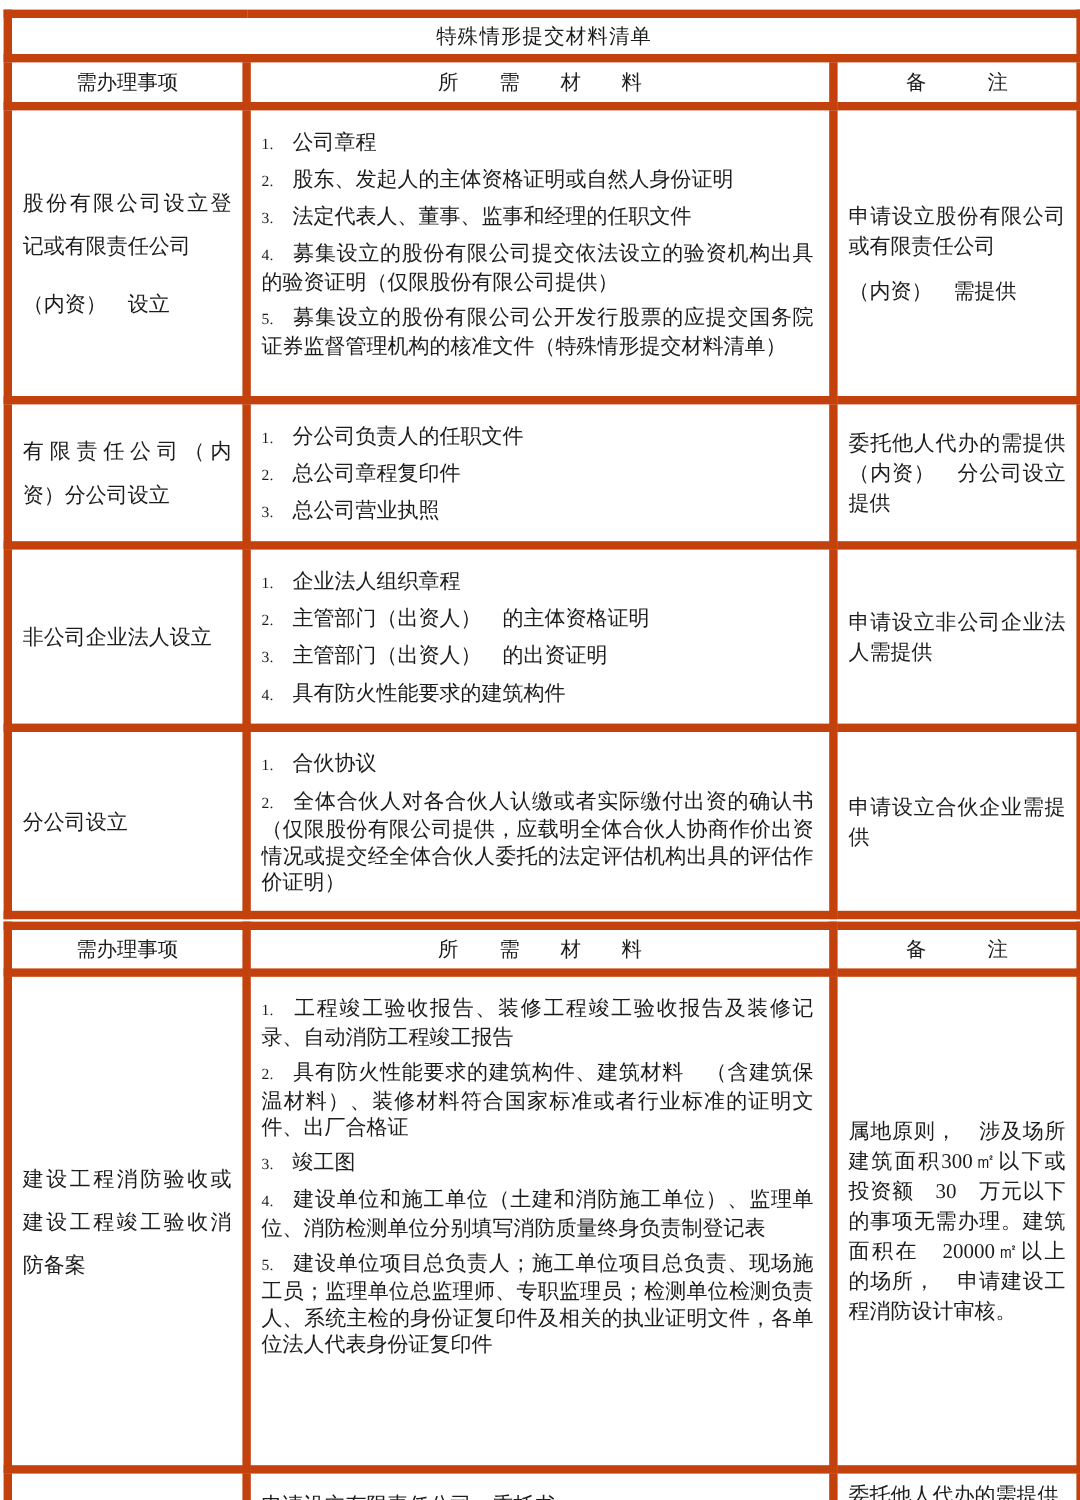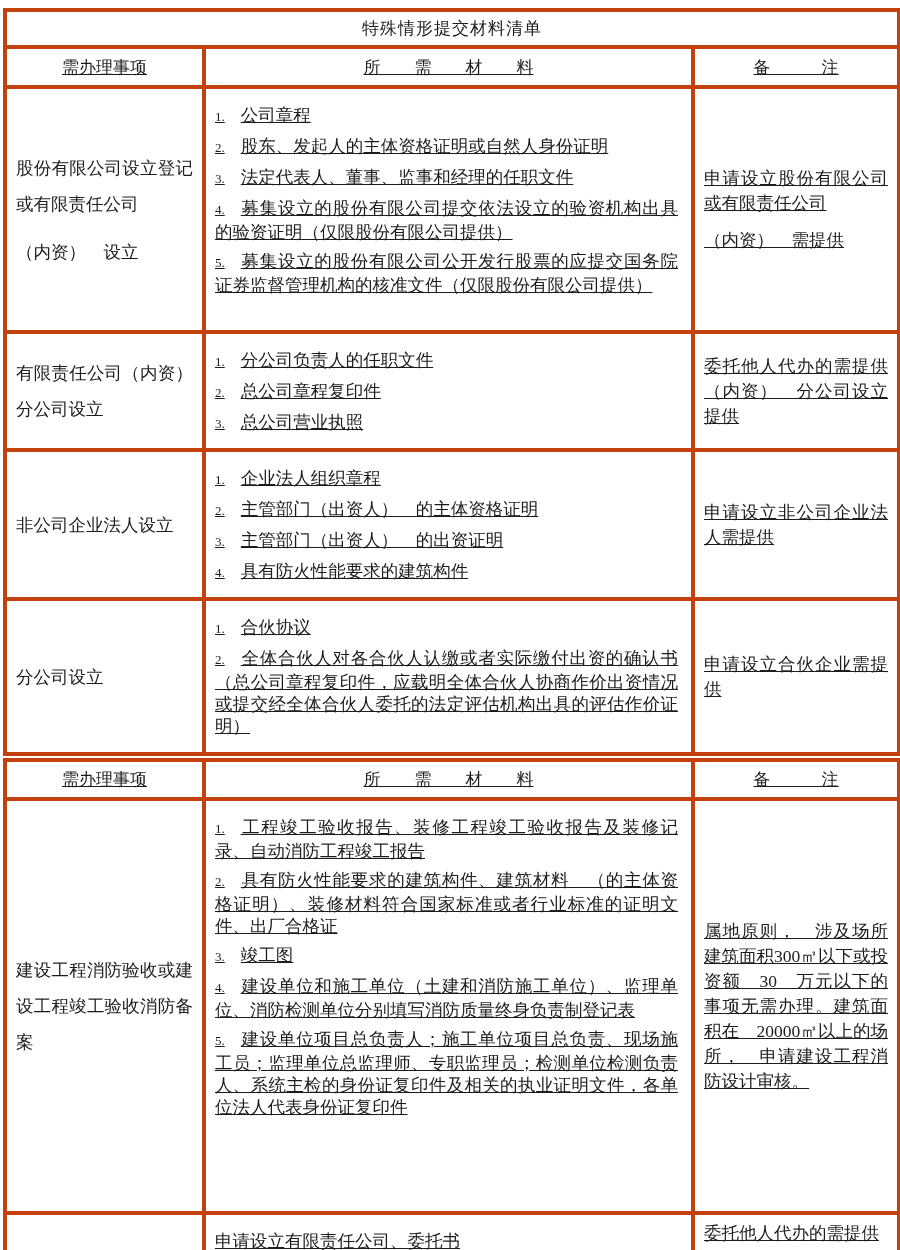--- a/index.html
+++ b/index.html
@@ -11,42 +11,42 @@
   }
   .page { padding: 8px 3px 0 3px; }
   table.sheet {
     width: 894px; table-layout: fixed; border-collapse: collapse;
     border: 2px solid #000;
   }
   table.sheet.sec2 { margin-top: 2px; }
   col.c1 { width: 199px; }
   col.c2 { width: 489px; }
   col.c3 { width: 206px; }
-  td, th { border: 4px solid #c2410c; }
+  td, th { border: 7px solid #c2410c; }
   td.title {
     height: 37px; text-align: center; vertical-align: middle;
     font-size: 17px; font-weight: normal; letter-spacing: 1px;
   }
   tr.head-row { height: 40px; }
   .sec2 tr.head-row { height: 39px; }
   tr.head-row th {
-    font-weight: normal; font-size: 17px; text-align: center; vertical-align: middle; text-decoration: underline;
+    font-weight: normal; font-size: 17px; text-align: center; vertical-align: middle;
   }
   .cell { font-size: 17.5px; }
   td.item {
     vertical-align: middle; text-align: justify; text-justify: inter-character;
     padding: 6px 9px; line-height: 36px;
   }
   td.mat {
     vertical-align: top; text-align: justify; text-justify: inter-character;
-    padding: 8px 13px 6px 9px; line-height: 22px; text-decoration: underline;
+    padding: 8px 13px 6px 9px; line-height: 22px;
   }
   td.rem {
     vertical-align: middle; text-align: justify; text-justify: inter-character;
-    padding: 6px 9px; line-height: 25px; text-decoration: underline;
+    padding: 6px 9px; line-height: 25px;
   }
   td.item p + p, td.rem p + p { margin-top: 12px; }
   td.mat p { margin: 7px 0; }
   span.num { font-size: 13px; margin-right: 16px; }
   
   .sec1 tr.row-0 { height: 245px; }
   .sec1 tr.row-1 { height: 100px; }
   .sec1 tr.row-2 { height: 127px; }
   .sec1 tr.row-3 { height: 155px; }
   
@@ -78,21 +78,21 @@
   <tr class="data-row row-0">
     <td class="cell item">
               <p>股份有限公司设立登记或有限责任公司</p>
               <p>（内资）　设立</p>
             </td>
     <td class="cell mat">
               <p><span class="num">1.</span><span>公司章程</span></p>
               <p><span class="num">2.</span><span>股东、发起人的主体资格证明或自然人身份证明</span></p>
               <p><span class="num">3.</span><span>法定代表人、董事、监事和经理的任职文件</span></p>
               <p><span class="num">4.</span><span>募集设立的股份有限公司提交依法设立的验资机构出具的验资证明（仅限股份有限公司提供）</span></p>
-              <p><span class="num">5.</span><span>募集设立的股份有限公司公开发行股票的应提交国务院证券监督管理机构的核准文件（仅限股份有限公司提供）</span></p>
+              <p><span class="num">5.</span><span>募集设立的股份有限公司公开发行股票的应提交国务院证券监督管理机构的核准文件（特殊情形提交材料清单）</span></p>
             </td>
     <td class="cell rem">
               <p>申请设立股份有限公司或有限责任公司</p>
               <p>（内资）　需提供</p>
             </td>
   </tr>
 
   <tr class="data-row row-1">
     <td class="cell item">
               <p>有限责任公司（内资）分公司设立</p>
@@ -121,21 +121,21 @@
               <p>申请设立非公司企业法人需提供</p>
             </td>
   </tr>
 
   <tr class="data-row row-3">
     <td class="cell item">
               <p>分公司设立</p>
             </td>
     <td class="cell mat">
               <p><span class="num">1.</span><span>合伙协议</span></p>
-              <p><span class="num">2.</span><span>全体合伙人对各合伙人认缴或者实际缴付出资的确认书（总公司章程复印件，应载明全体合伙人协商作价出资情况或提交经全体合伙人委托的法定评估机构出具的评估作价证明）</span></p>
+              <p><span class="num">2.</span><span>全体合伙人对各合伙人认缴或者实际缴付出资的确认书（仅限股份有限公司提供，应载明全体合伙人协商作价出资情况或提交经全体合伙人委托的法定评估机构出具的评估作价证明）</span></p>
             </td>
     <td class="cell rem">
               <p>申请设立合伙企业需提供</p>
             </td>
   </tr>
 </tbody>
   </table>
 
   <table class="sheet sec2">
     <colgroup>
@@ -150,21 +150,21 @@
         <th class="h-mat">所　　需　　材　　料</th>
         <th class="h-rem">备　　　注</th>
       </tr>
 
   <tr class="data-row row-0">
     <td class="cell item">
               <p>建设工程消防验收或建设工程竣工验收消防备案</p>
             </td>
     <td class="cell mat">
               <p><span class="num">1.</span><span>工程竣工验收报告、装修工程竣工验收报告及装修记录、自动消防工程竣工报告</span></p>
-              <p><span class="num">2.</span><span>具有防火性能要求的建筑构件、建筑材料　（的主体资格证明）、装修材料符合国家标准或者行业标准的证明文件、出厂合格证</span></p>
+              <p><span class="num">2.</span><span>具有防火性能要求的建筑构件、建筑材料　（含建筑保温材料）、装修材料符合国家标准或者行业标准的证明文件、出厂合格证</span></p>
               <p><span class="num">3.</span><span>竣工图</span></p>
               <p><span class="num">4.</span><span>建设单位和施工单位（土建和消防施工单位）、监理单位、消防检测单位分别填写消防质量终身负责制登记表</span></p>
               <p><span class="num">5.</span><span>建设单位项目总负责人；施工单位项目总负责、现场施工员；监理单位总监理师、专职监理员；检测单位检测负责人、系统主检的身份证复印件及相关的执业证明文件，各单位法人代表身份证复印件</span></p>
             </td>
     <td class="cell rem">
               <p>属地原则，　涉及场所建筑面积300㎡以下或投资额　30　万元以下的事项无需办理。建筑面积在　20000㎡以上的场所，　申请建设工程消防设计审核。</p>
             </td>
   </tr>
 
   <tr class="data-row row-1">

